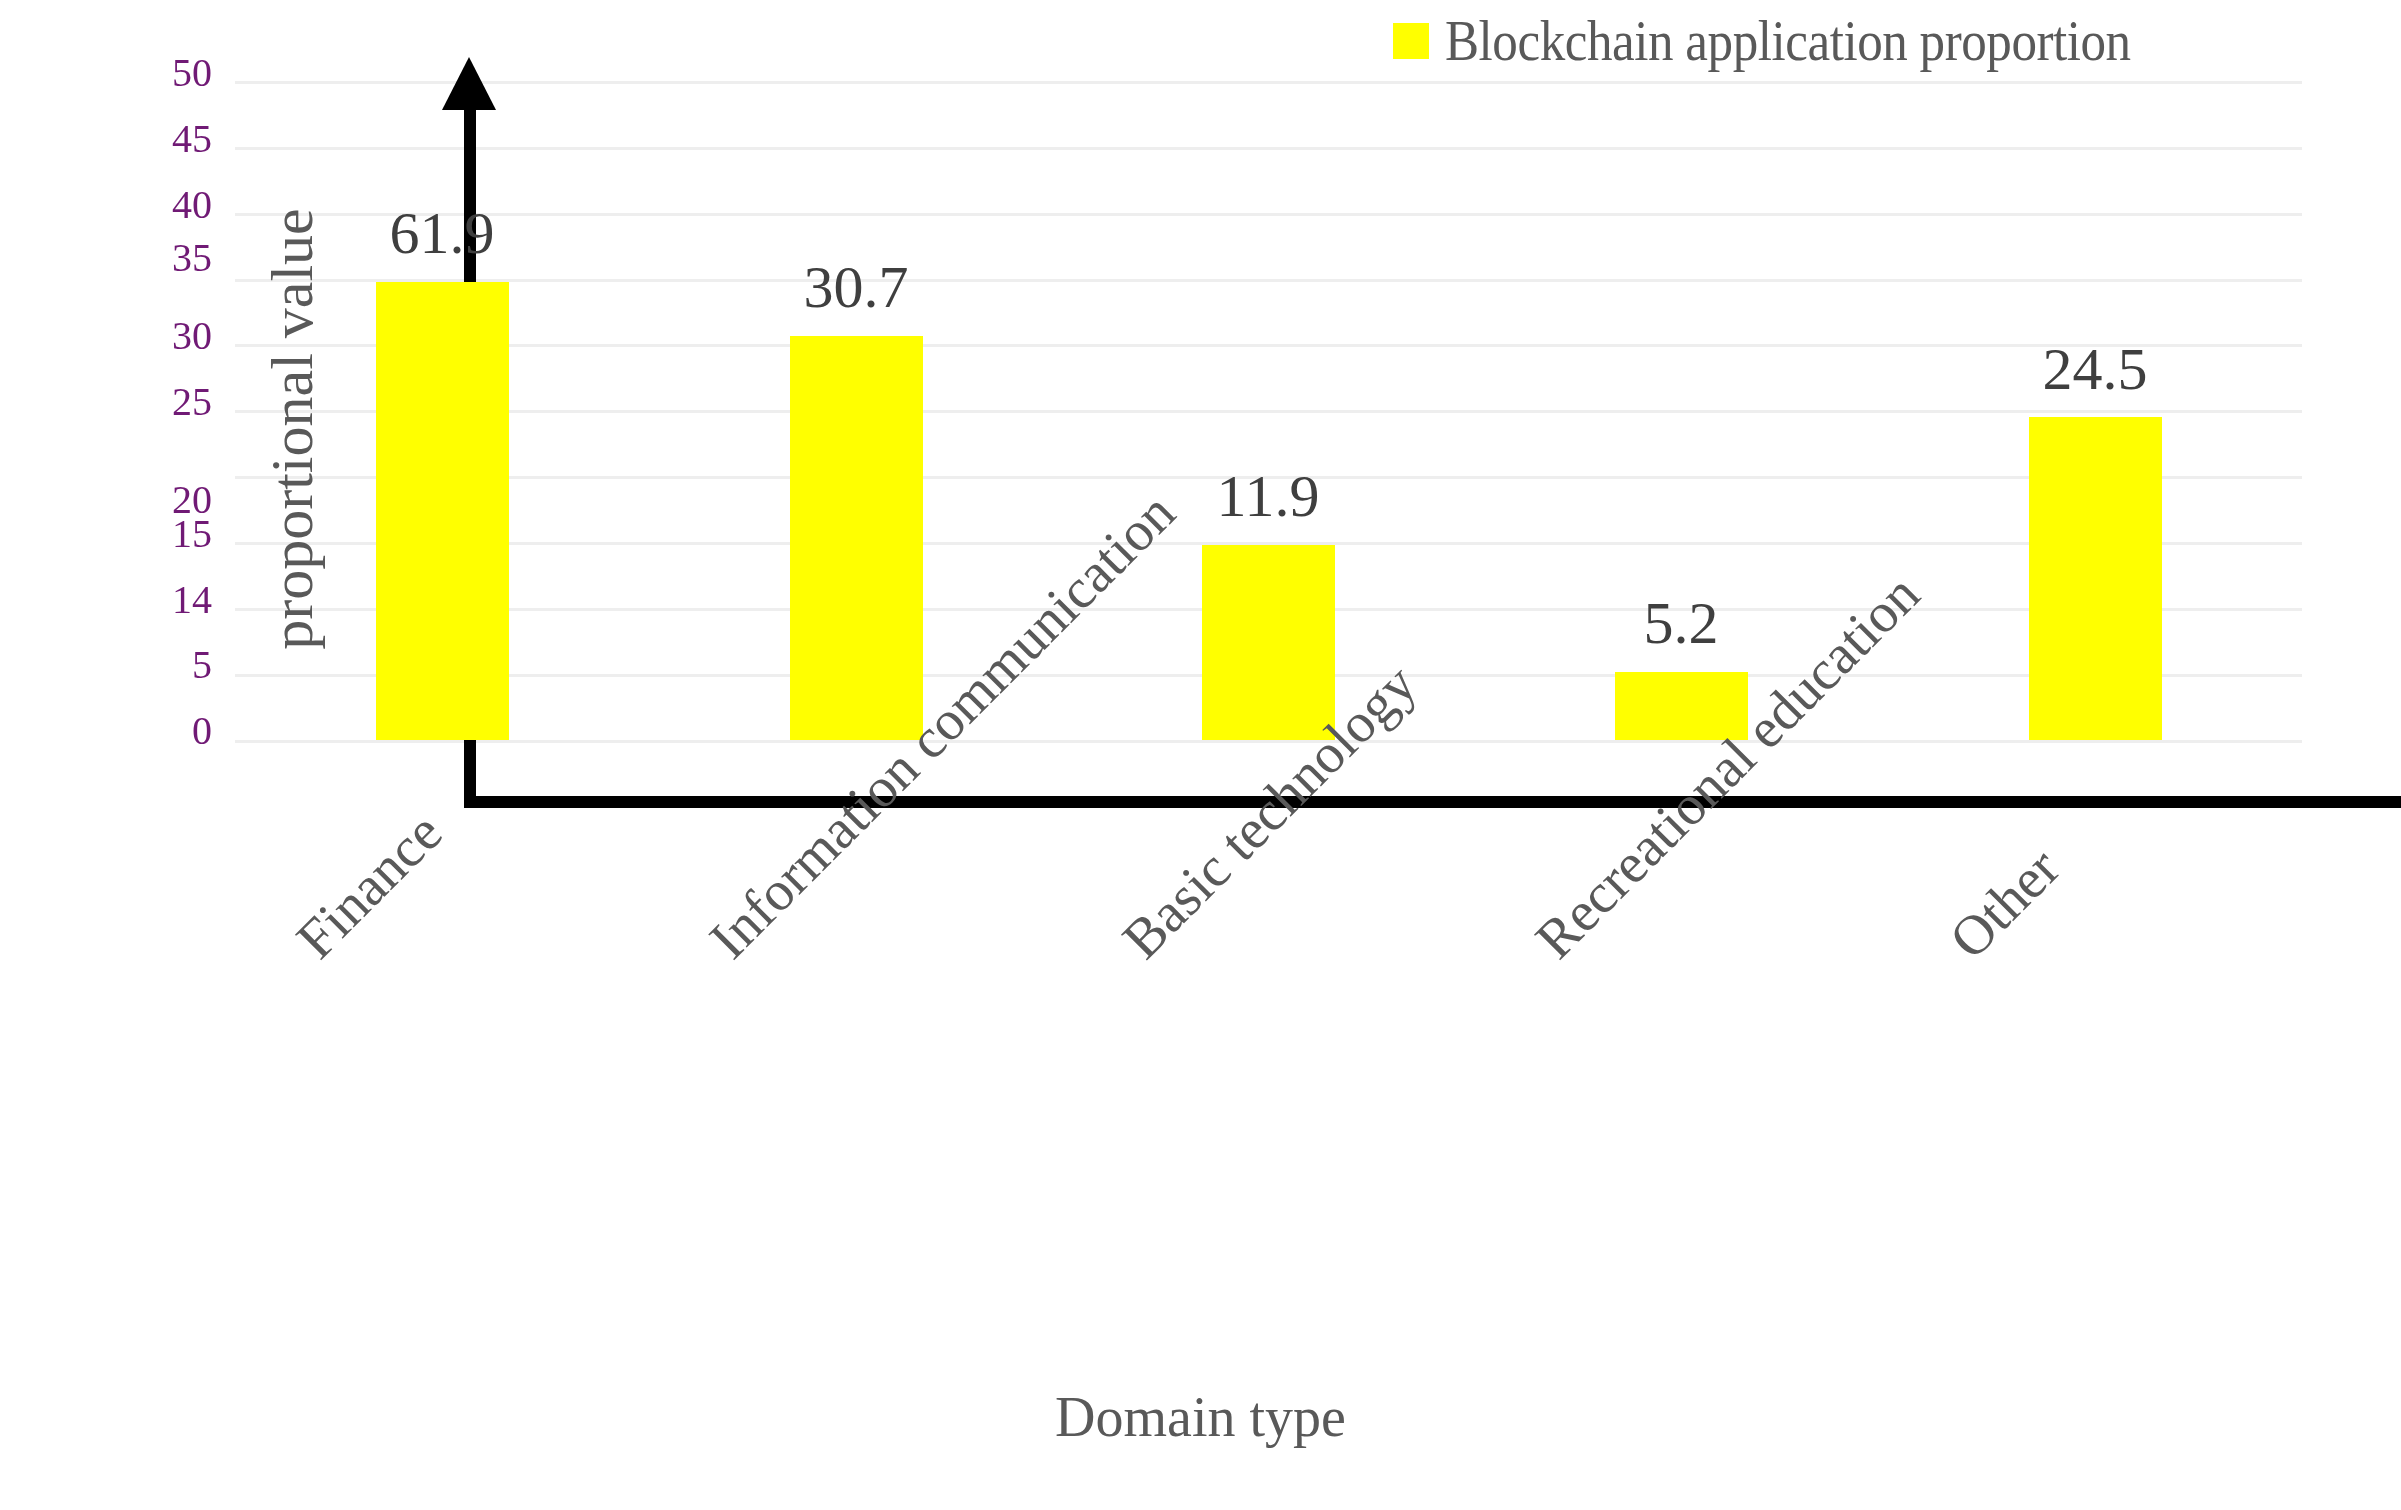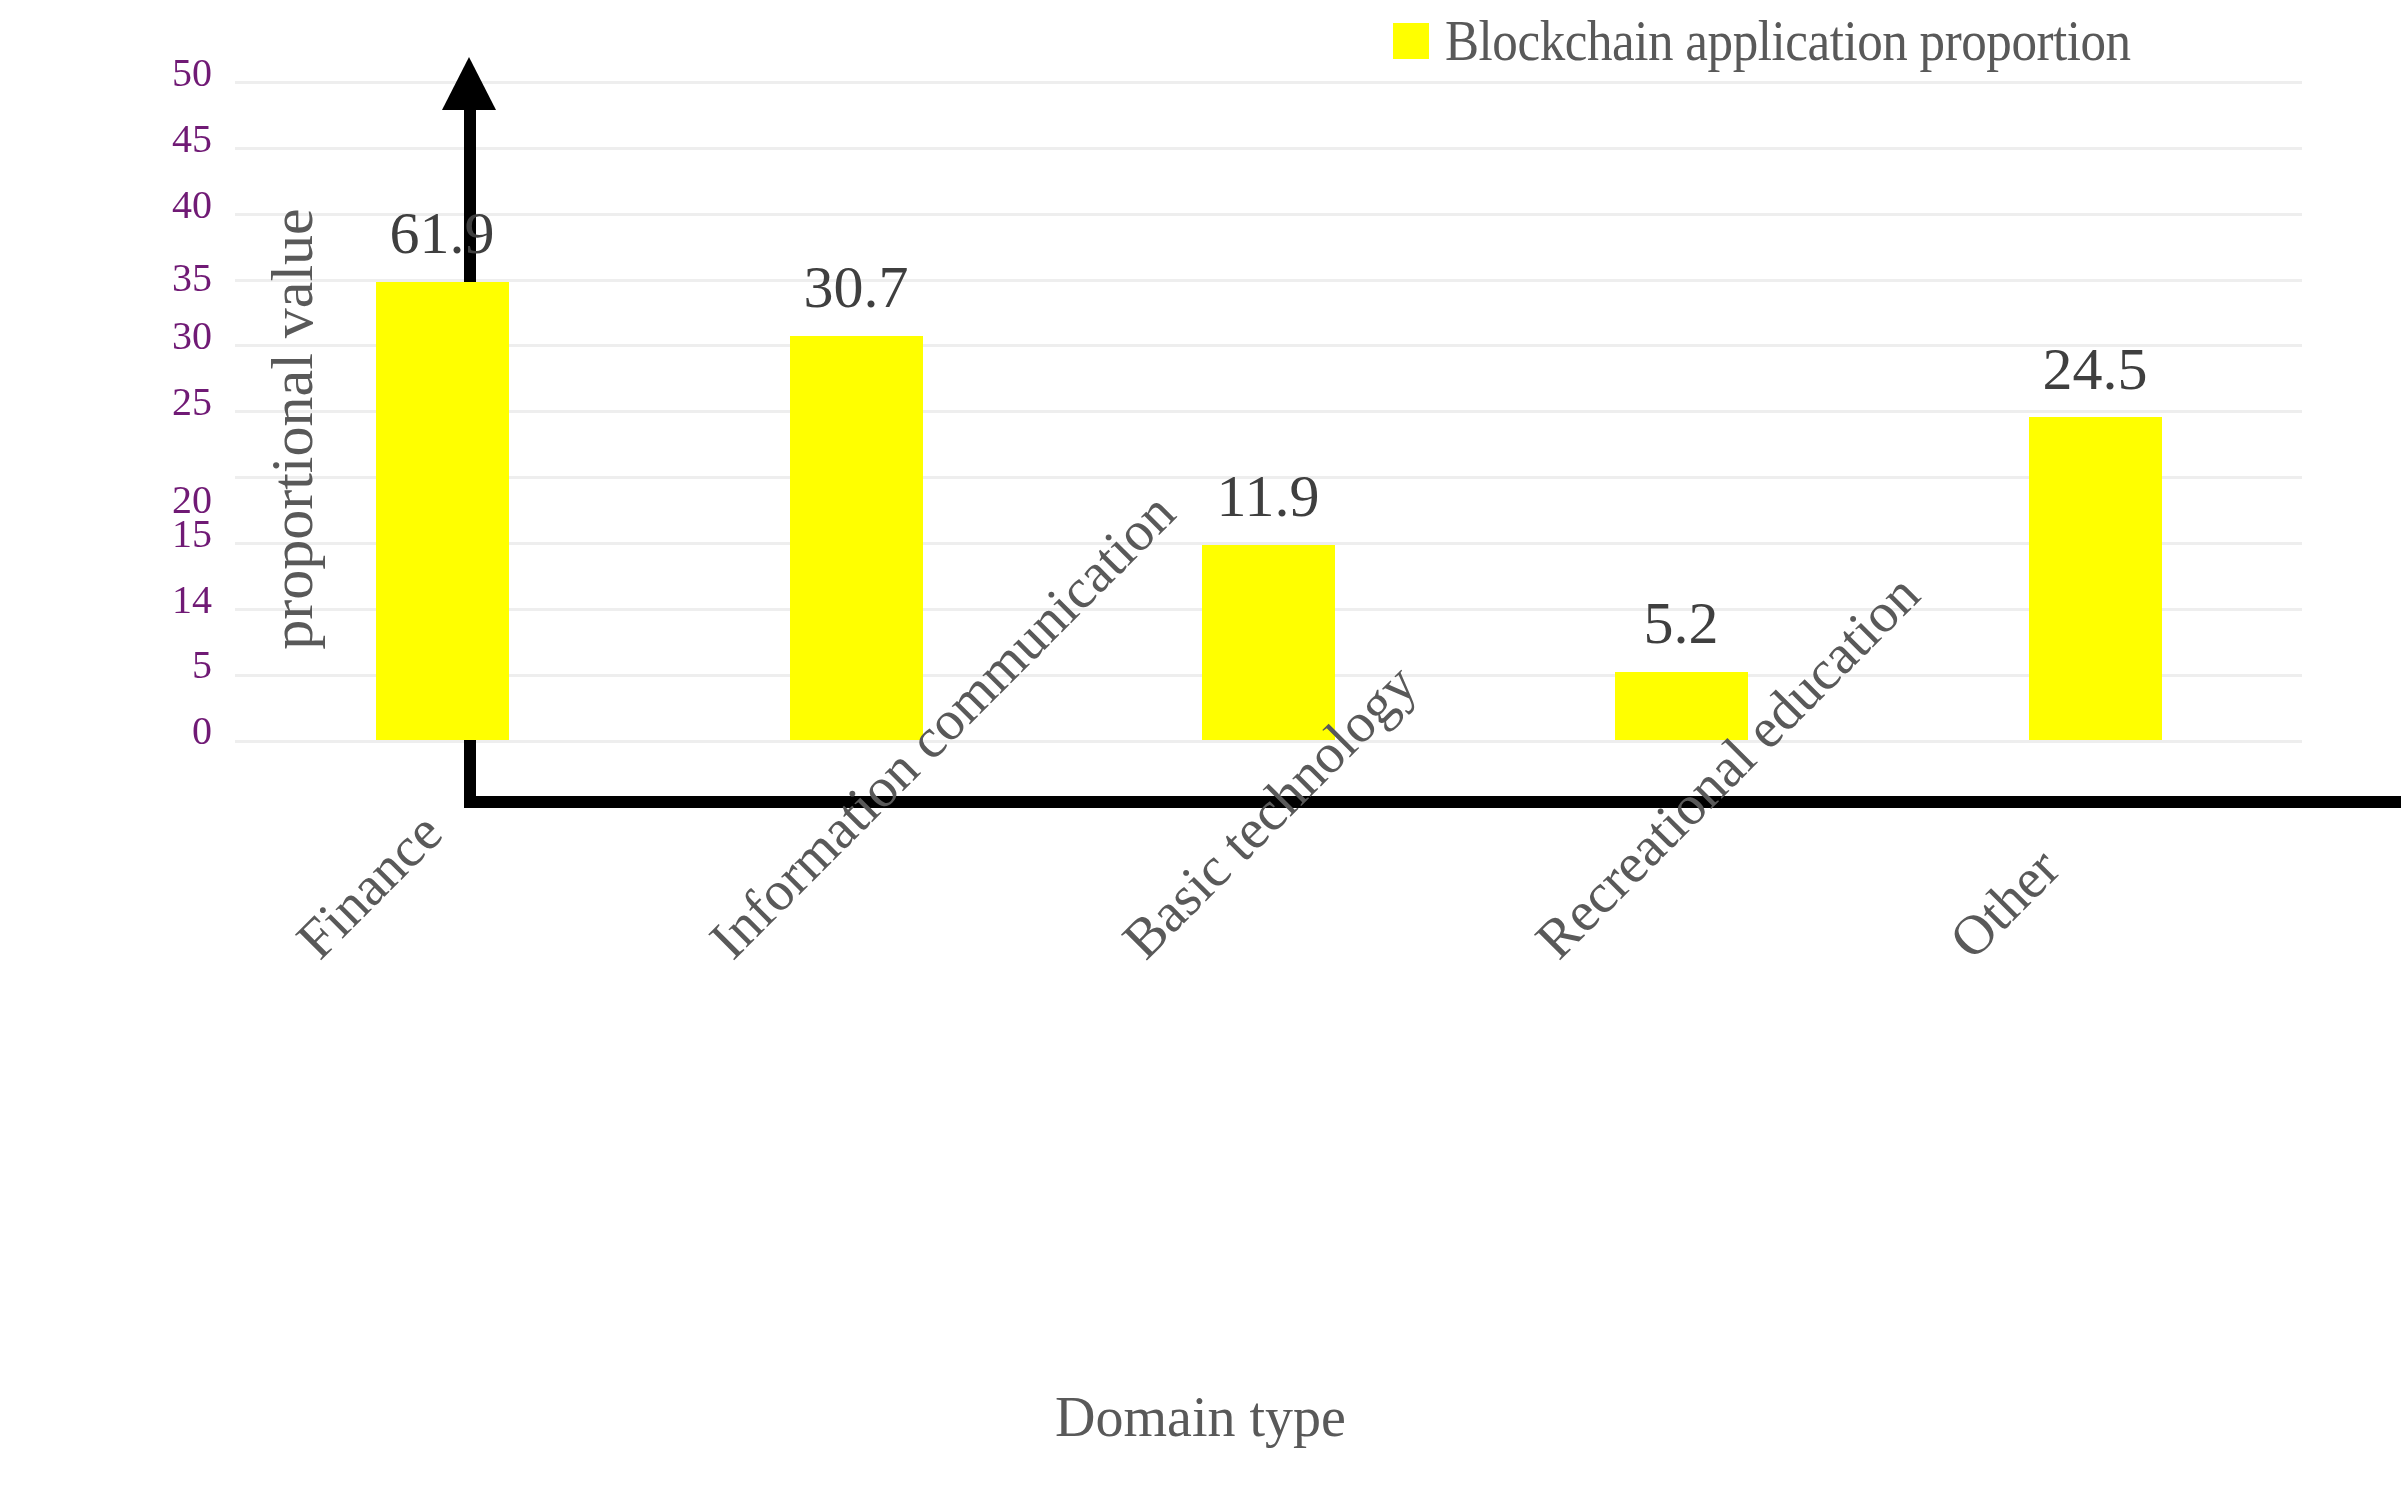--- a/index.html
+++ b/index.html
@@ -175,21 +175,21 @@
 
   <div class="legend">
     <span class="legend-swatch"></span>
     <span class="legend-label">Blockchain application proportion</span>
   </div>
 
   <div class="ytick-wrap" id="yticks">
       <div class="ytick" style="top: 53px;">50</div>
       <div class="ytick" style="top: 119px;">45</div>
       <div class="ytick" style="top: 185px;">40</div>
-      <div class="ytick" style="top: 258px;">35</div>
+      <div class="ytick" style="top: 238px;">35</div>
       <div class="ytick" style="top: 316px;">30</div>
       <div class="ytick" style="top: 382px;">25</div>
       <div class="ytick" style="top: 448px; margin-top: 32px;">20</div>
       <div class="ytick" style="top: 514px;">15</div>
       <div class="ytick" style="top: 580px;">14</div>
       <div class="ytick" style="top: 645px;">5</div>
       <div class="ytick" style="top: 711px;">0</div>
     </div>
 
   <div class="plot">

